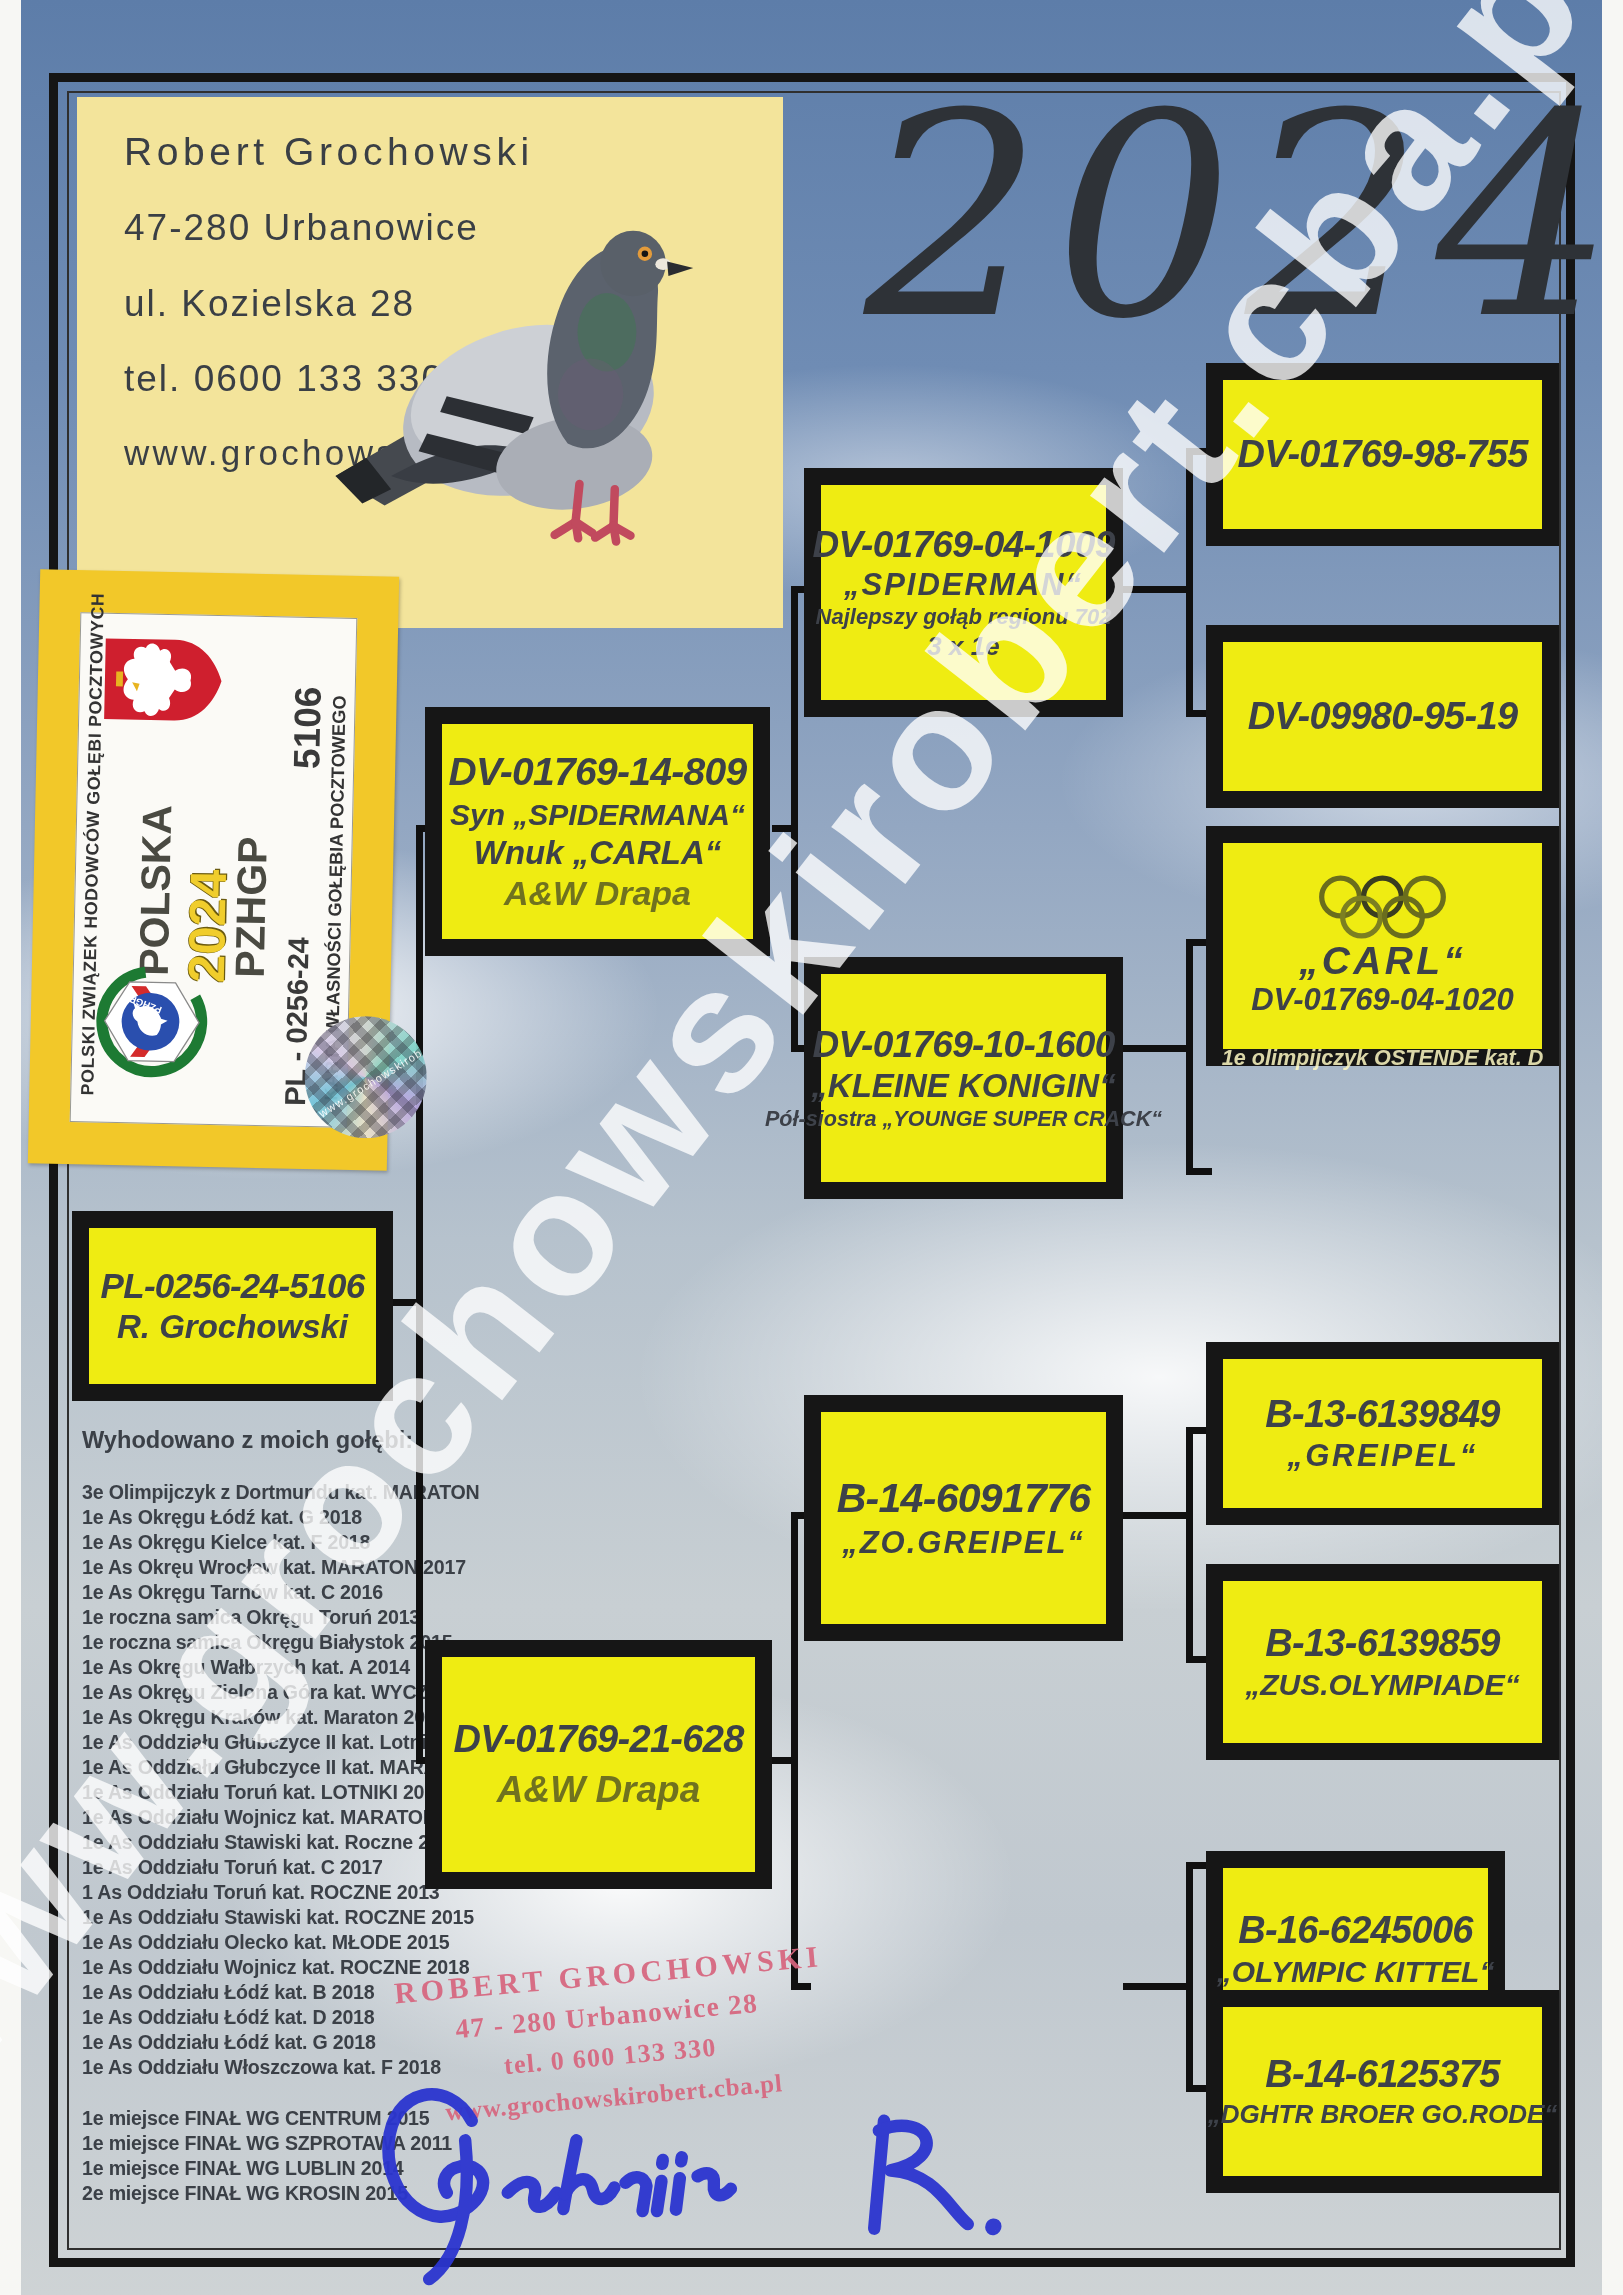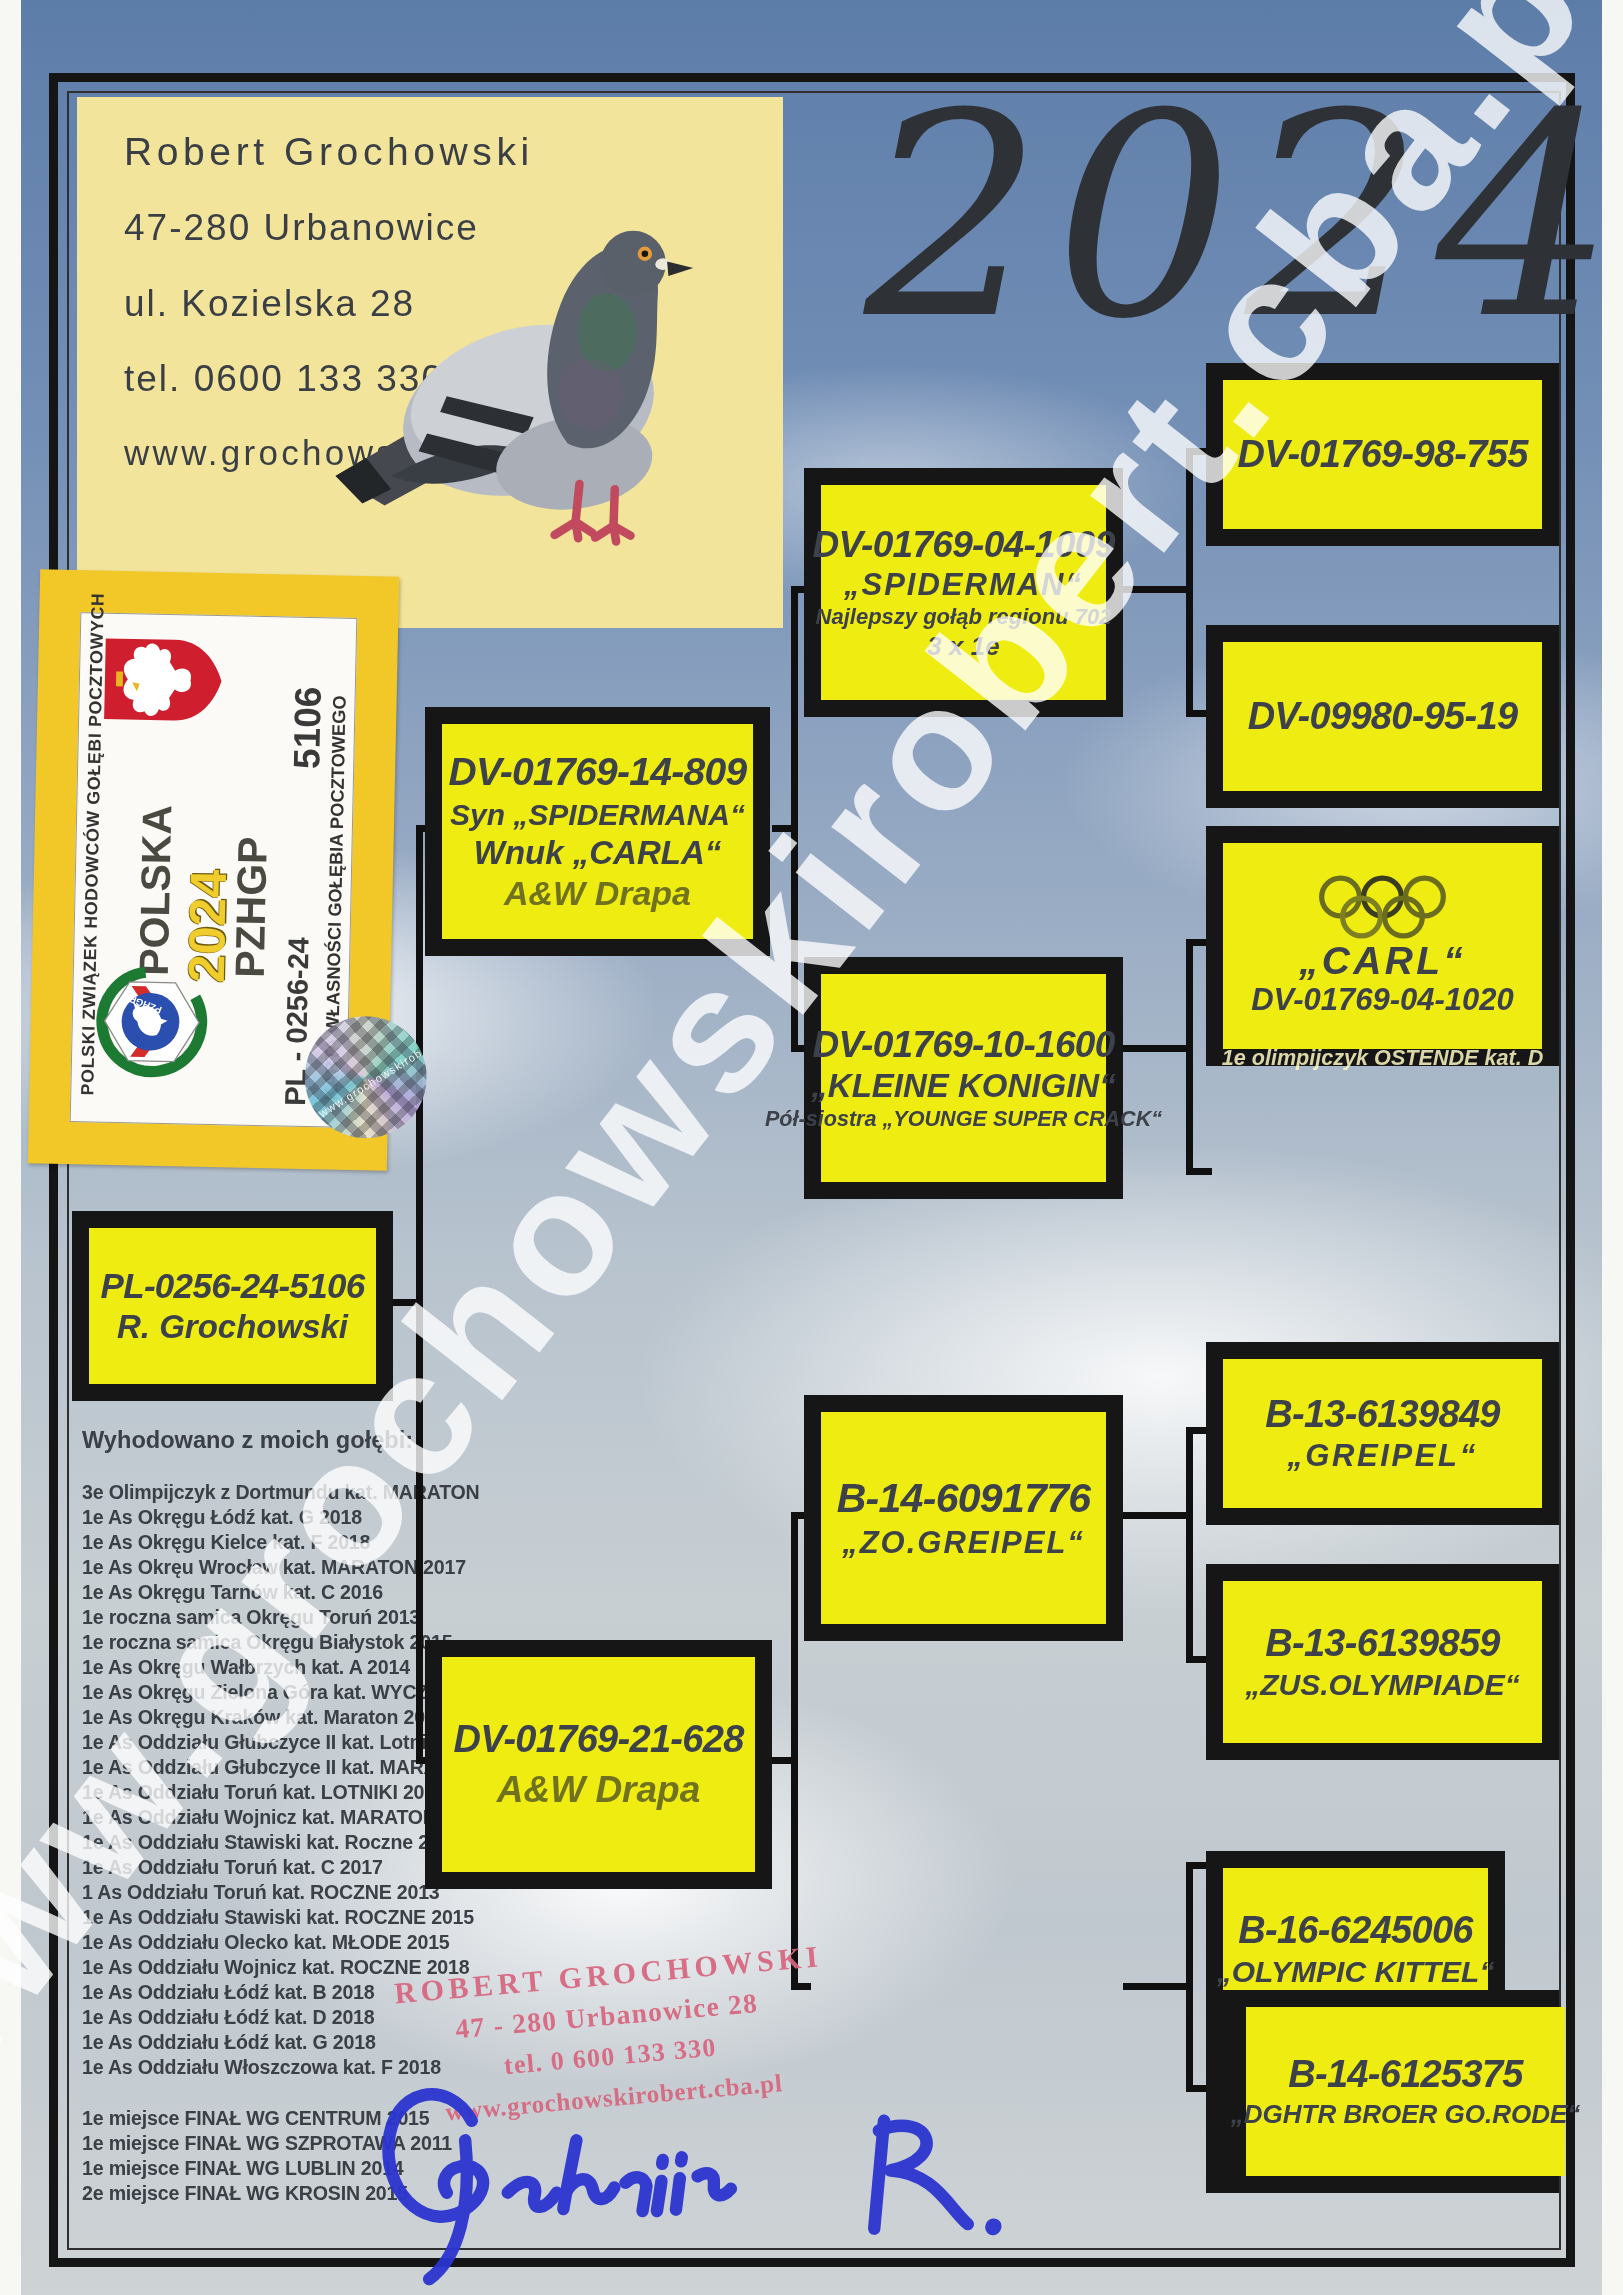--- a/index.html
+++ b/index.html
@@ -253,21 +253,21 @@
       <span class="nw" style="font-size:30px;">„ZUS.OLYMPIADE“</span>
     </div>
   </div>
   <div class="pbox" style="left:1206px;top:1851px;width:299px;height:196px;">
     <div class="pin" style="row-gap:3.9px;">
       <span class="nw" style="font-size:38px;letter-spacing:-0.7px;">B-16-6245006</span>
       <span class="nw" style="font-size:30px;">„OLYMPIC KITTEL“</span>
     </div>
   </div>
   <div class="pbox" style="left:1206px;top:1990px;width:353px;height:203px;">
-    <div class="pin" style="row-gap:3.9px;margin-left:23px;">
+    <div class="pin" style="row-gap:3.9px;">
       <span class="nw" style="font-size:38px;letter-spacing:-0.7px;">B-14-6125375</span>
       <span class="nw" style="font-size:26px;">„DGHTR BROER GO.RODE“</span>
     </div>
   </div>
 
   <div class="ach">
     <div class="ach-h">Wyhodowano z moich gołębi:</div>
     <div class="ach-list">
         <div>3e Olimpijczyk z Dortmundu kat. MARATON</div>
         <div>1e As Okręgu Łódź kat. G 2018</div>

